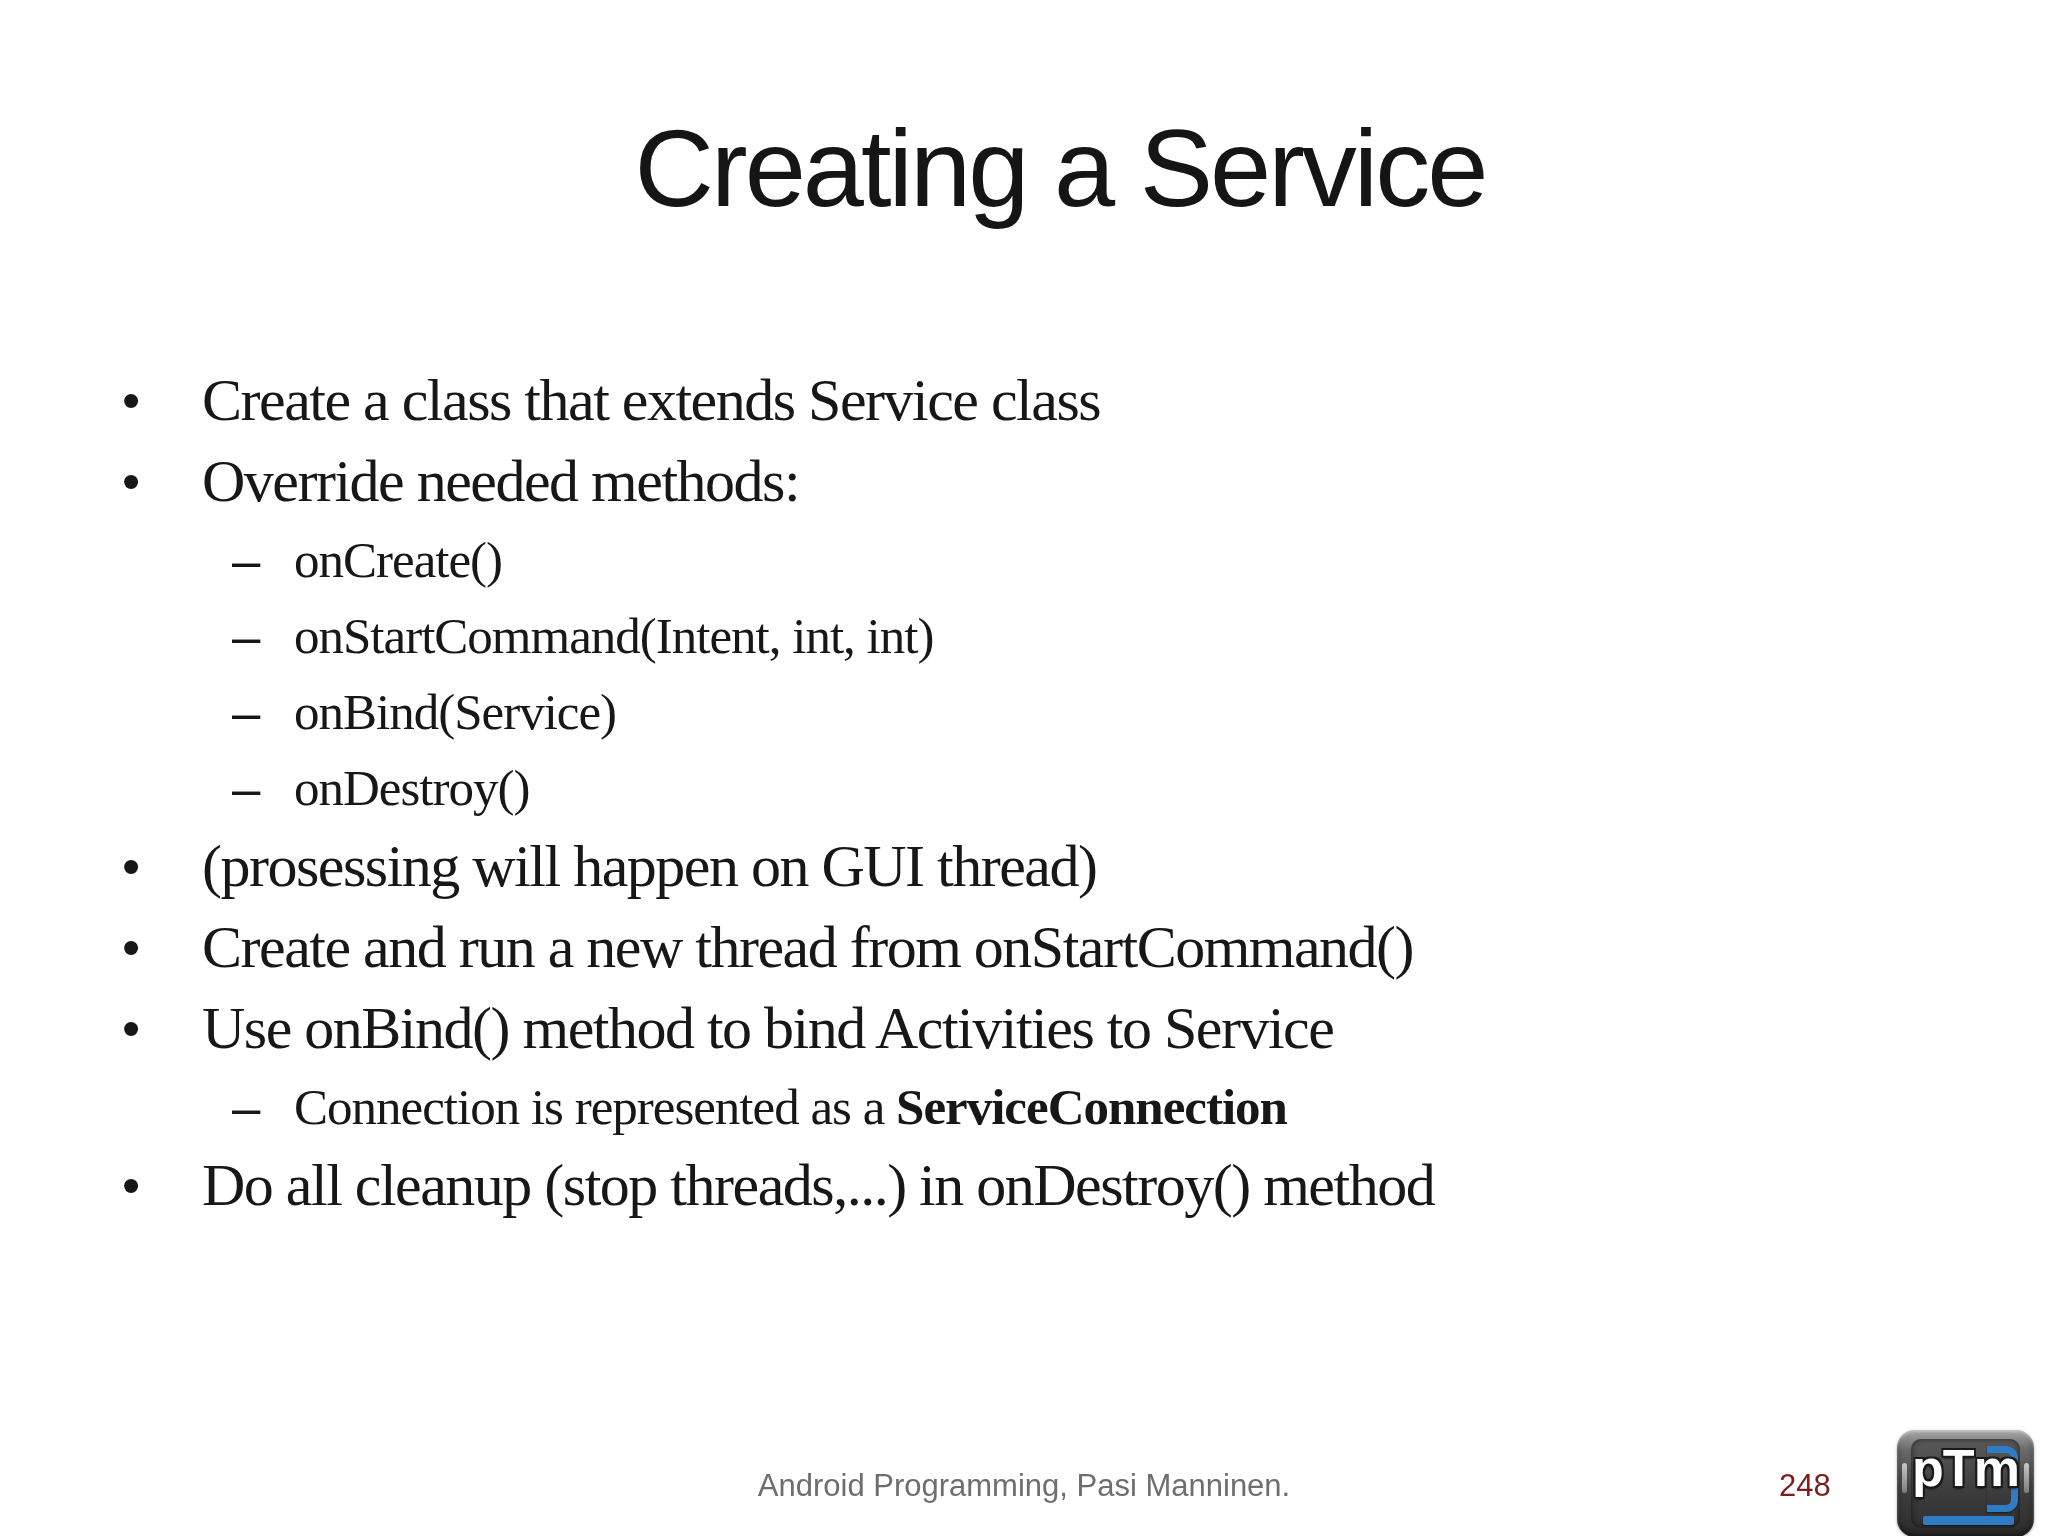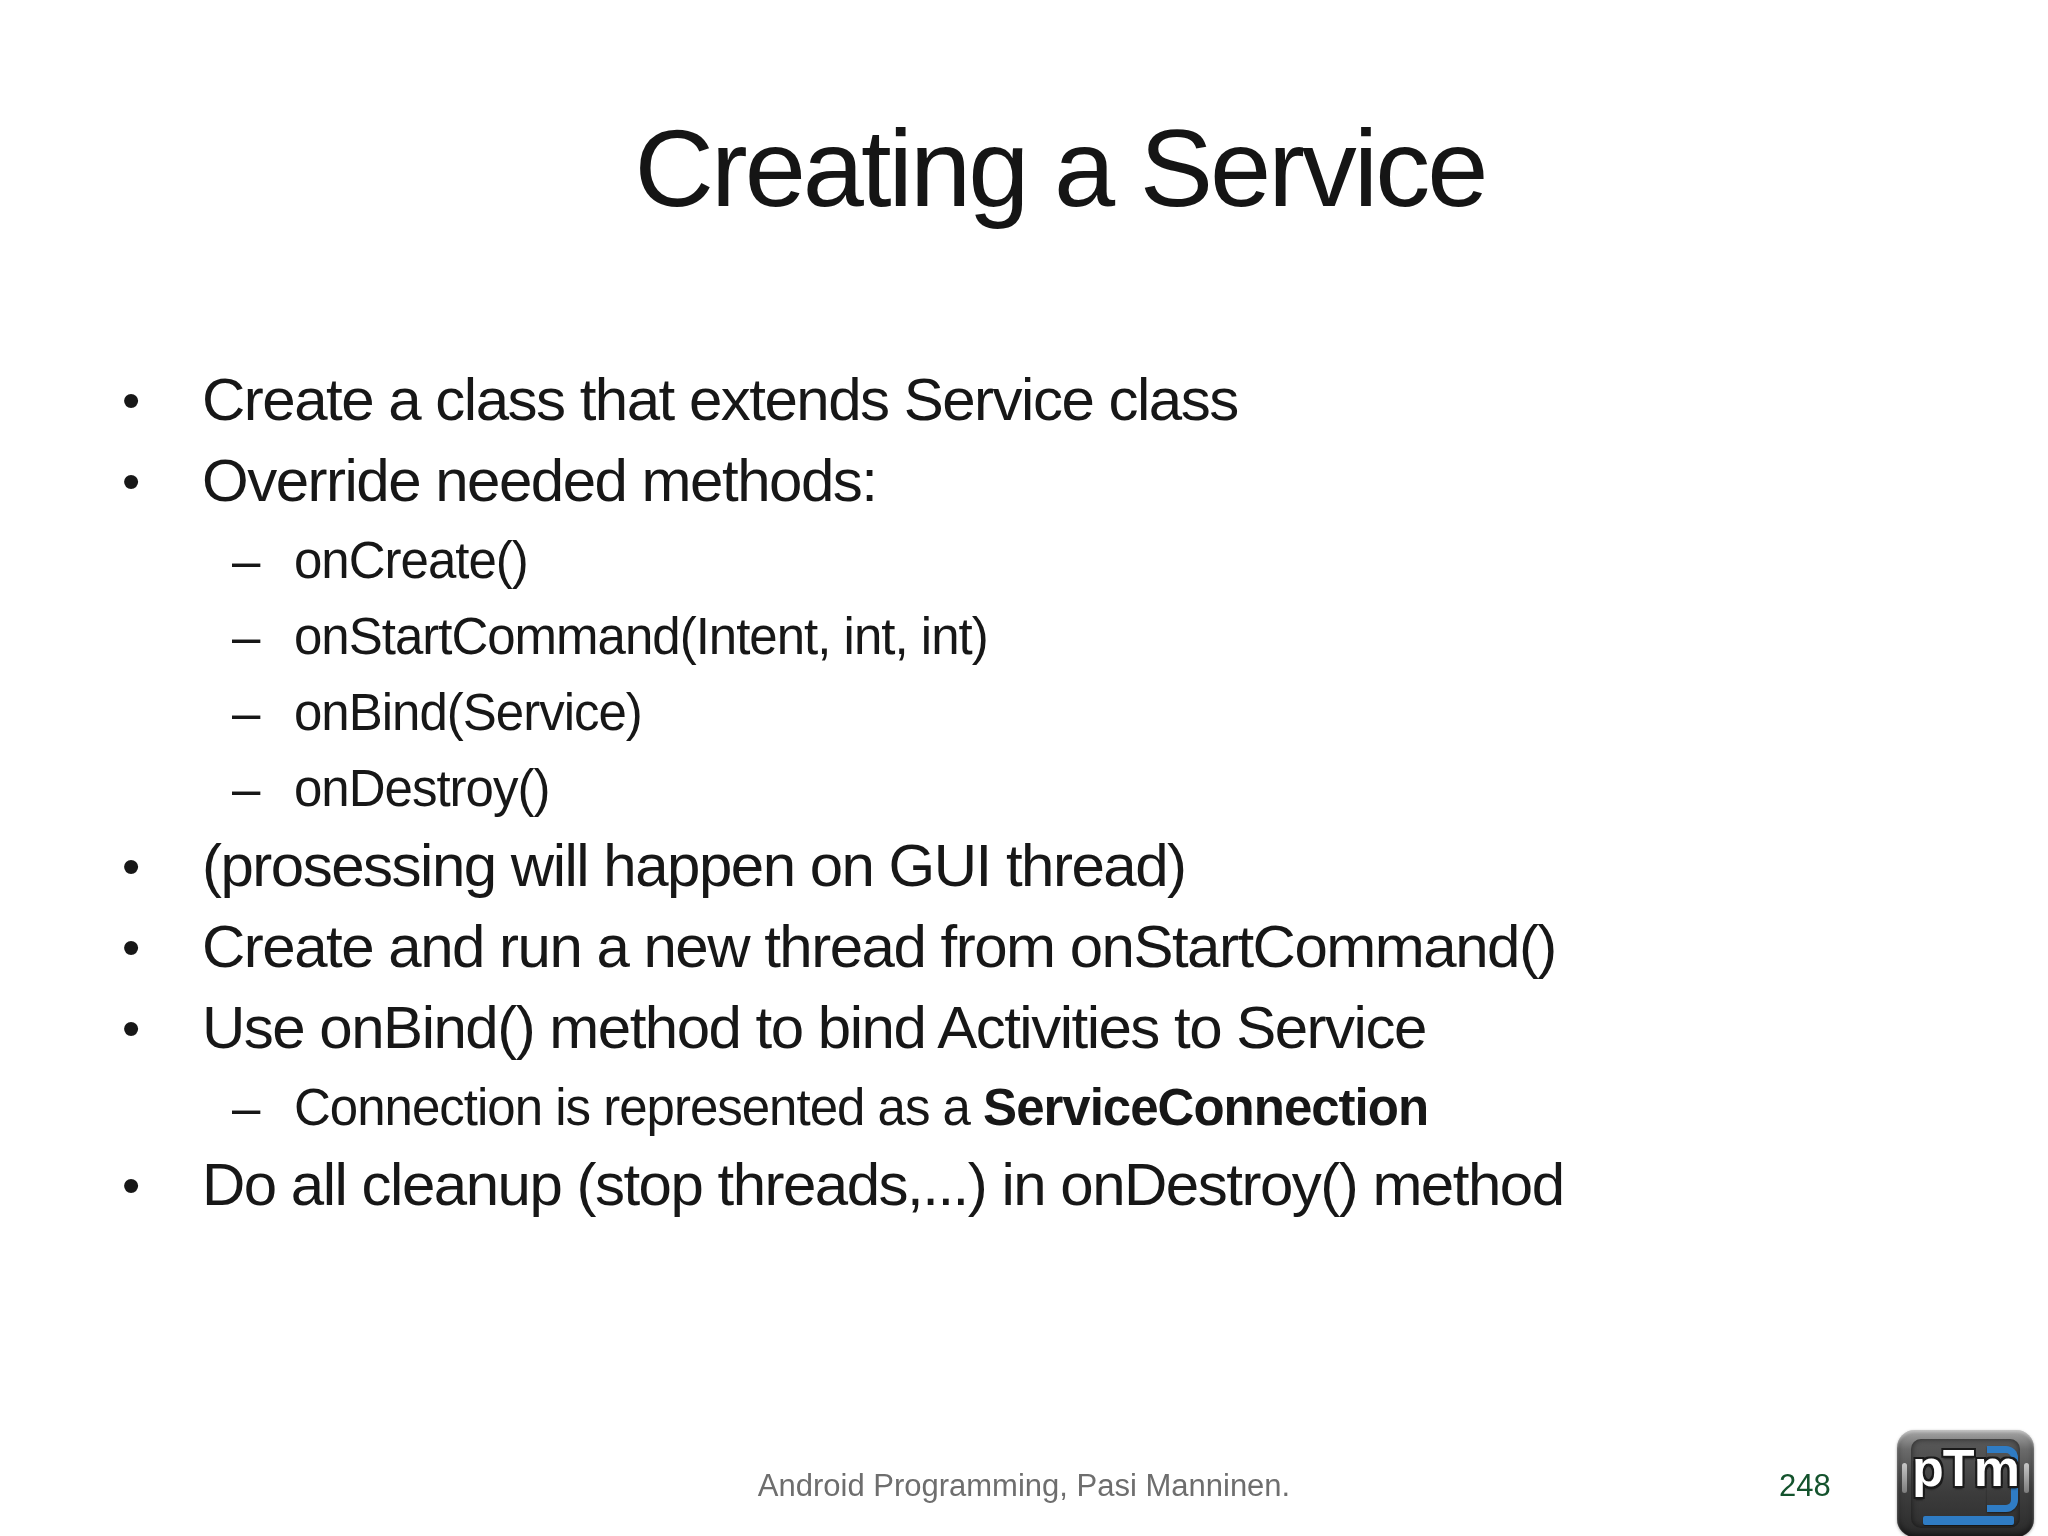--- a/index.html
+++ b/index.html
@@ -65,40 +65,41 @@
   .bullet.l1 .marker {
     width: 80px;
     font-size: 52px;
   }
   .bullet.l2 .marker {
     width: 62px;
     font-size: 51px;
   }
   .bullet .txt {
     flex: 1 1 auto;
+    font-family: Liberation Serif, serif;
   }
   .bullet .txt .bold {
     font-weight: 700;
   }
   .footer-credit {
     position: absolute;
     top: 1468px;
     left: 0;
     width: 100%;
     text-align: center;
     font-size: 31px;
     color: #6e6e6e;
     letter-spacing: 0px;
   }
   .page-number {
     position: absolute;
     top: 1468px;
     left: 1779px;
     font-size: 31px;
-    color: #14532d;
+    color: #7f1d1d;
   }
   
   .logo {
     position: absolute;
     left: 1897px;
     top: 1430px;
     width: 137px;
     height: 107px;
     border-radius: 18px;
     background: linear-gradient(180deg, #a8a8a8 0%, #6b6b6b 18%, #3f3f3f 55%, #2b2b2b 100%);

